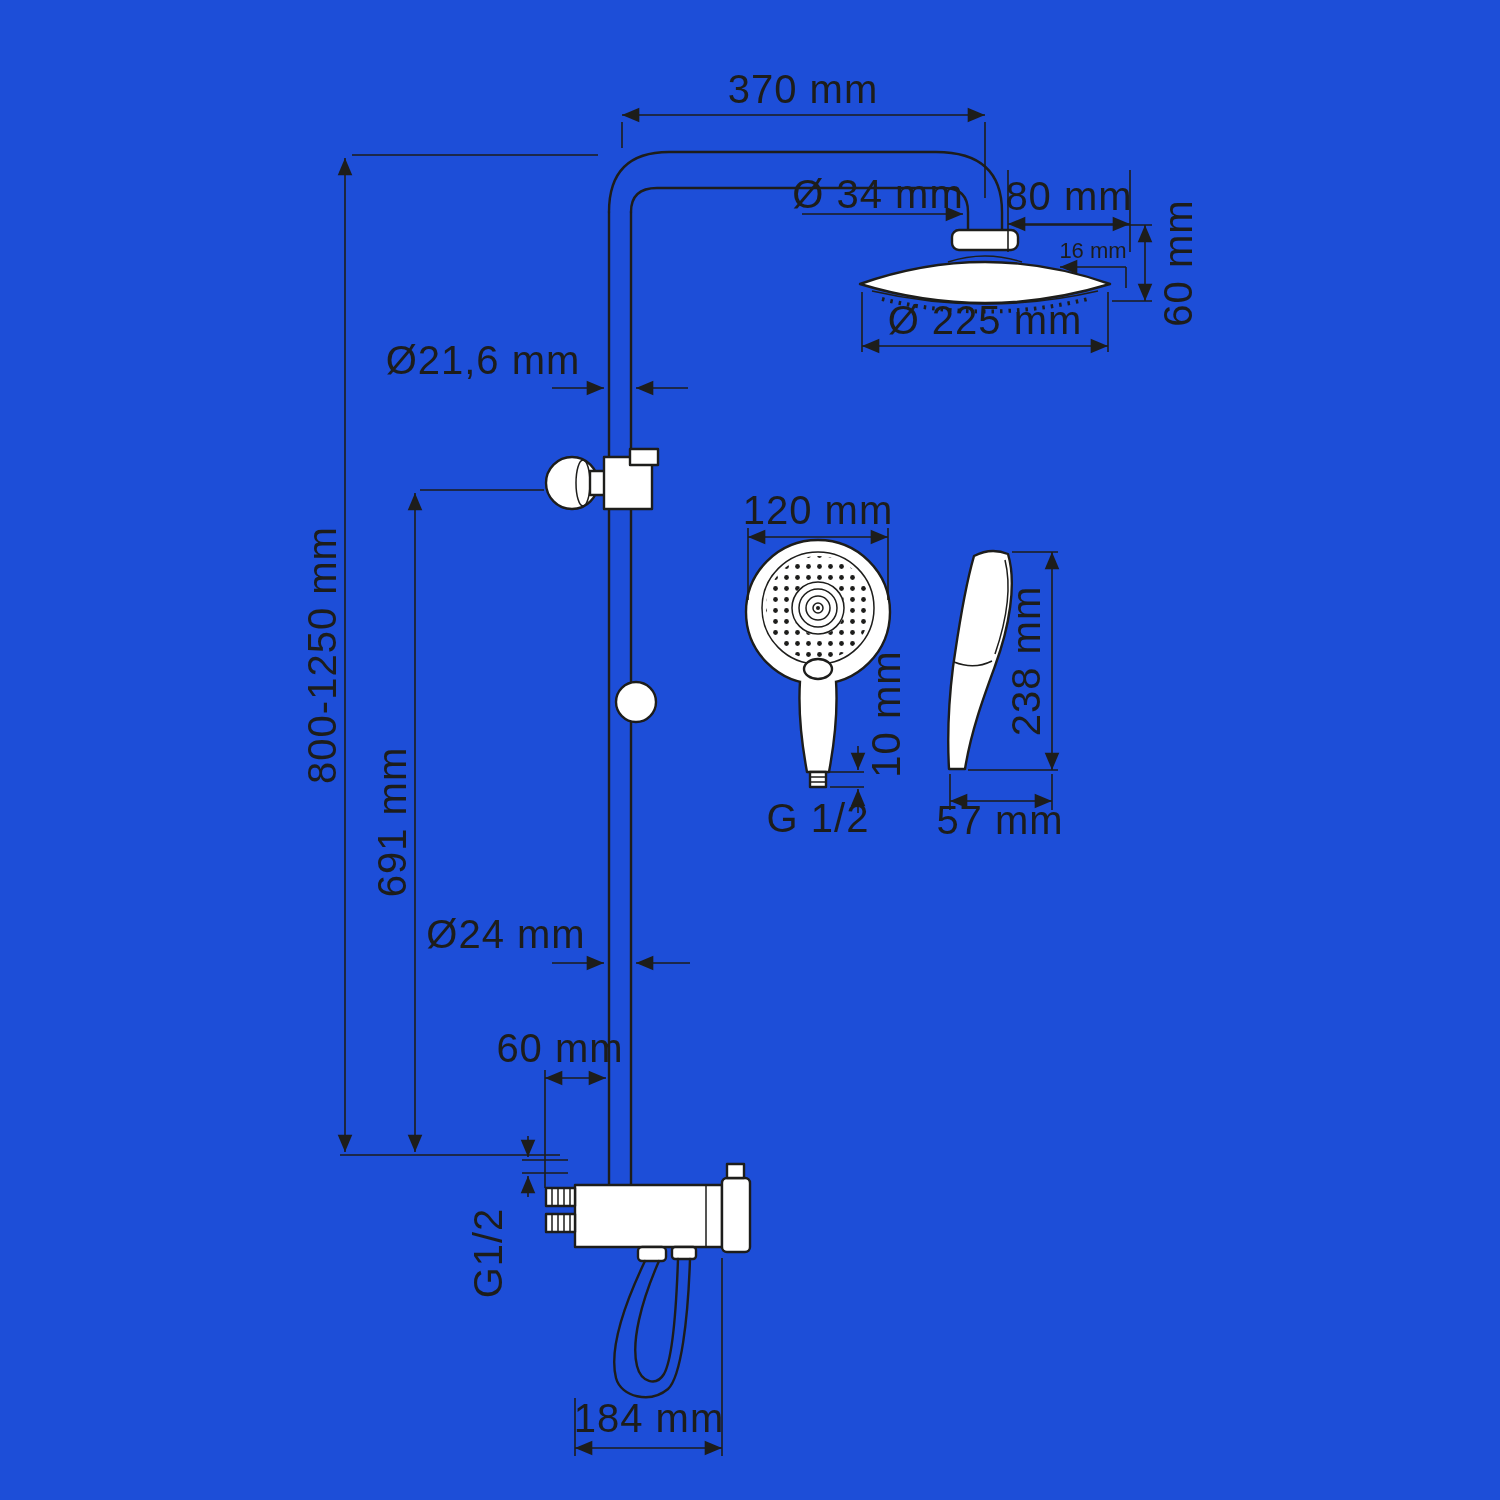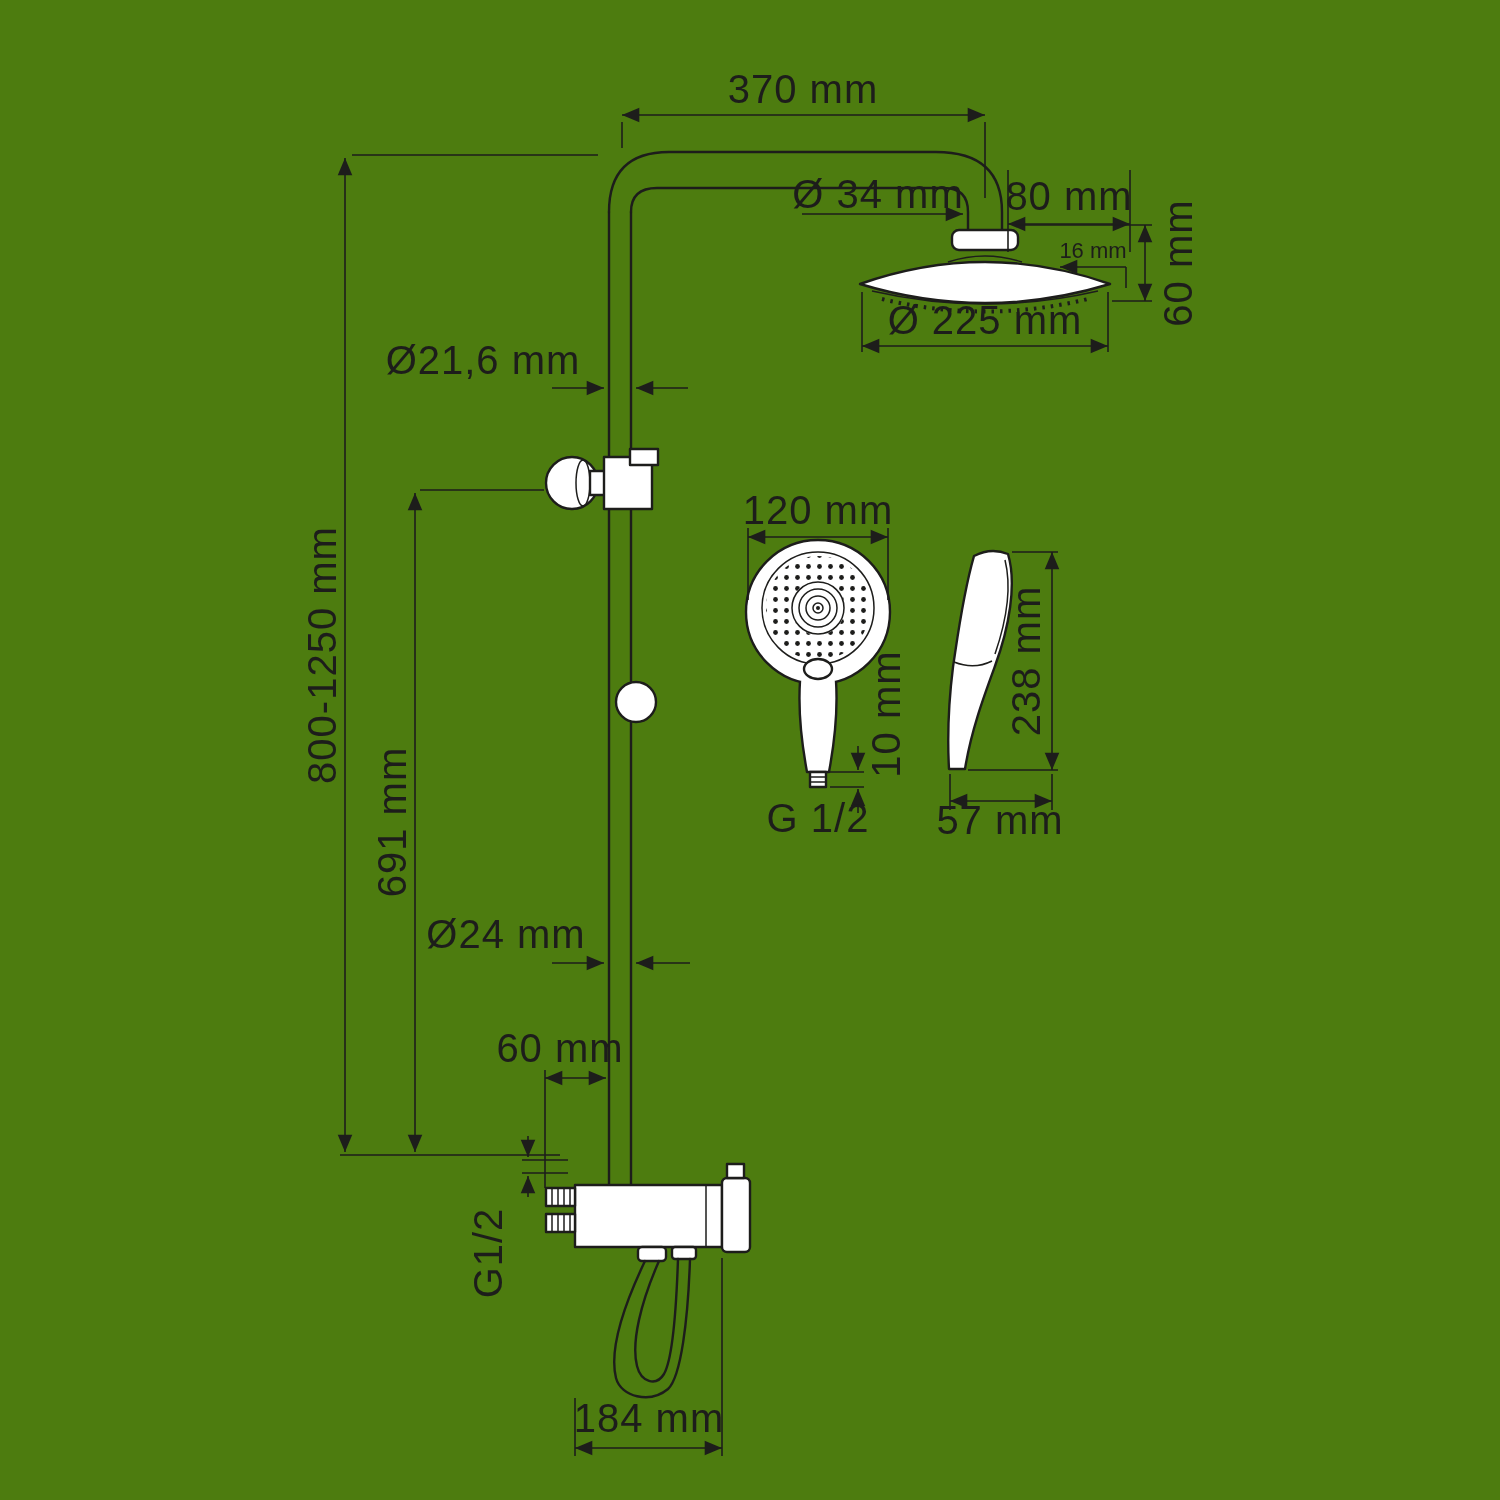--- a/index.html
+++ b/index.html
@@ -1,16 +1,16 @@
 <!DOCTYPE html>
 <html><head>
 <meta charset="utf-8">
 <style>
   html,body{margin:0;padding:0;background:#ffffff;}
-  .stage{width:1500px;height:1500px;position:relative;background:#4d7c0f;overflow:hidden;}
+  .stage{width:1500px;height:1500px;position:relative;background:#1d4ed8;overflow:hidden;}
   svg{display:block;}
   .o{stroke:#1d1d1b;stroke-width:2.4;fill:none;stroke-linecap:round;stroke-linejoin:round;}
   .of{stroke:#1d1d1b;stroke-width:2.4;fill:#ffffff;stroke-linejoin:round;}
   .t{stroke:#1d1d1b;stroke-width:1.5;fill:none;}
   .dim{stroke:#1d1d1b;stroke-width:1.6;fill:none;}
   .lbl{font-family:"Liberation Sans",sans-serif;font-size:40px;letter-spacing:1px;fill:#1d1d1b;text-anchor:middle;}
   .sm{font-size:22px;letter-spacing:0;}
 </style>
 </head>
 <body>

